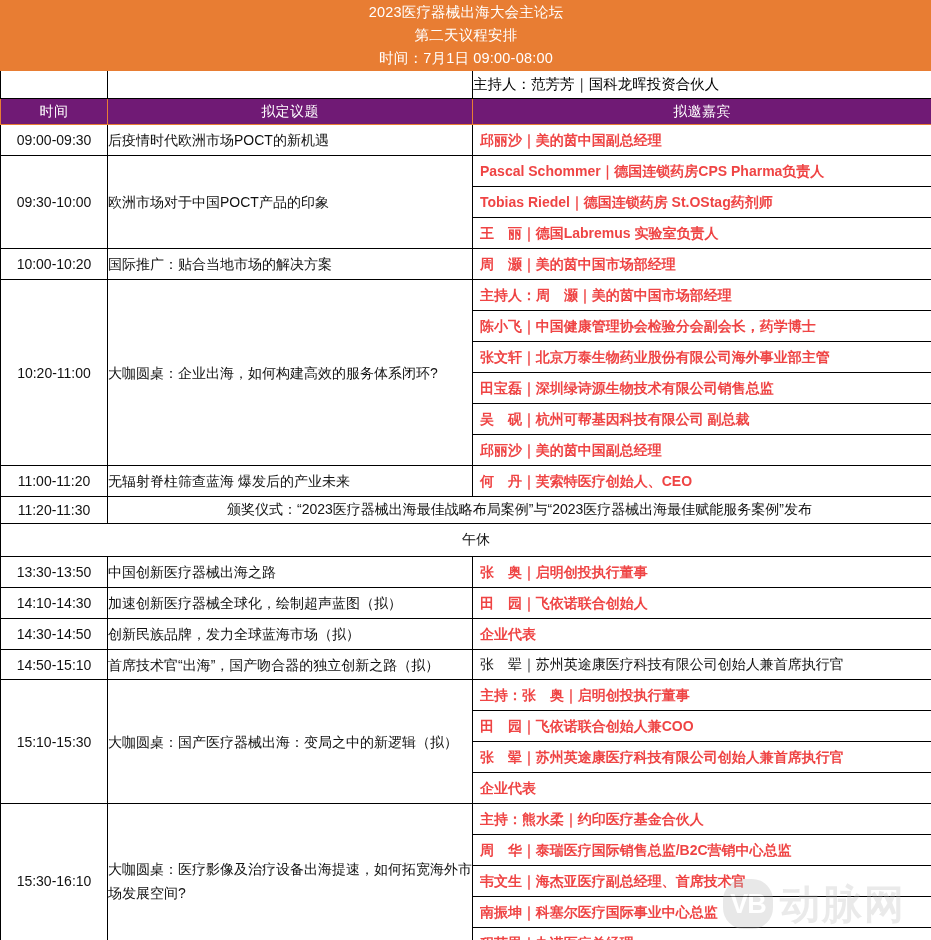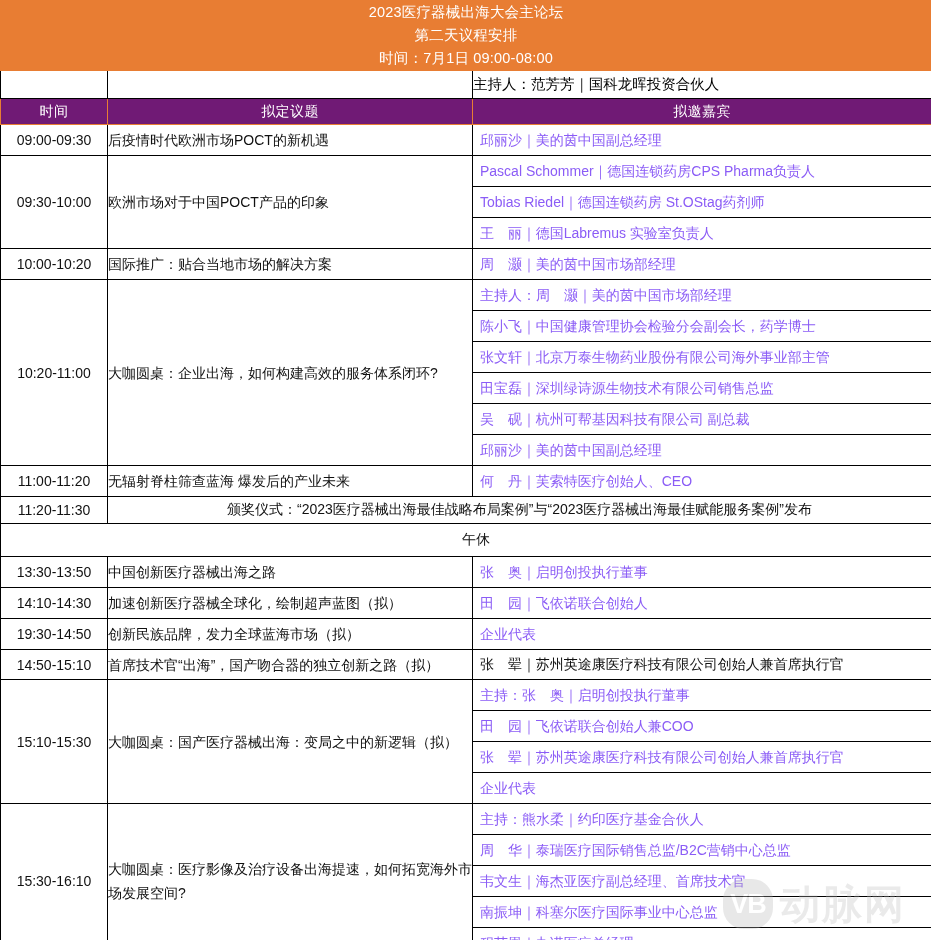--- a/index.html
+++ b/index.html
@@ -86,26 +86,27 @@
   }
   .guest-single {
     font-size: 14px;
     color: #111;
     padding: 4px 4px 4px 7px;
     line-height: 21px;
   }
   .guest-list { display: block; }
   .guest-item {
     font-size: 14px;
-    color: #8b5cf6;
+    color: #ef4444;
     padding: 4px 8px 4px 7px;
     line-height: 22px;
     border-bottom: 1px solid #000;
     box-sizing: border-box;
     white-space: nowrap;
+    font-weight: bold;
   }
   .guest-item:last-child { border-bottom: none; }
 
   
   .merged-center {
     text-align: center;
     font-size: 14px;
     color: #111;
     padding: 5px 4px;
     height: 26px;
@@ -265,21 +266,21 @@
       <td class="time-cell">14:10-14:30</td>
       <td class="topic-cell">加速创新医疗器械全球化，绘制超声蓝图（拟）</td>
       <td class="guest-cell">
         <div class="guest-list">
           <div class="guest-item">田　园｜飞依诺联合创始人</div>
         </div>
       </td>
     </tr>
 
     <tr>
-      <td class="time-cell">19:30-14:50</td>
+      <td class="time-cell">14:30-14:50</td>
       <td class="topic-cell">创新民族品牌，发力全球蓝海市场（拟）</td>
       <td class="guest-cell">
         <div class="guest-list">
           <div class="guest-item">企业代表</div>
         </div>
       </td>
     </tr>
 
     <tr>
       <td class="time-cell">14:50-15:10</td>

